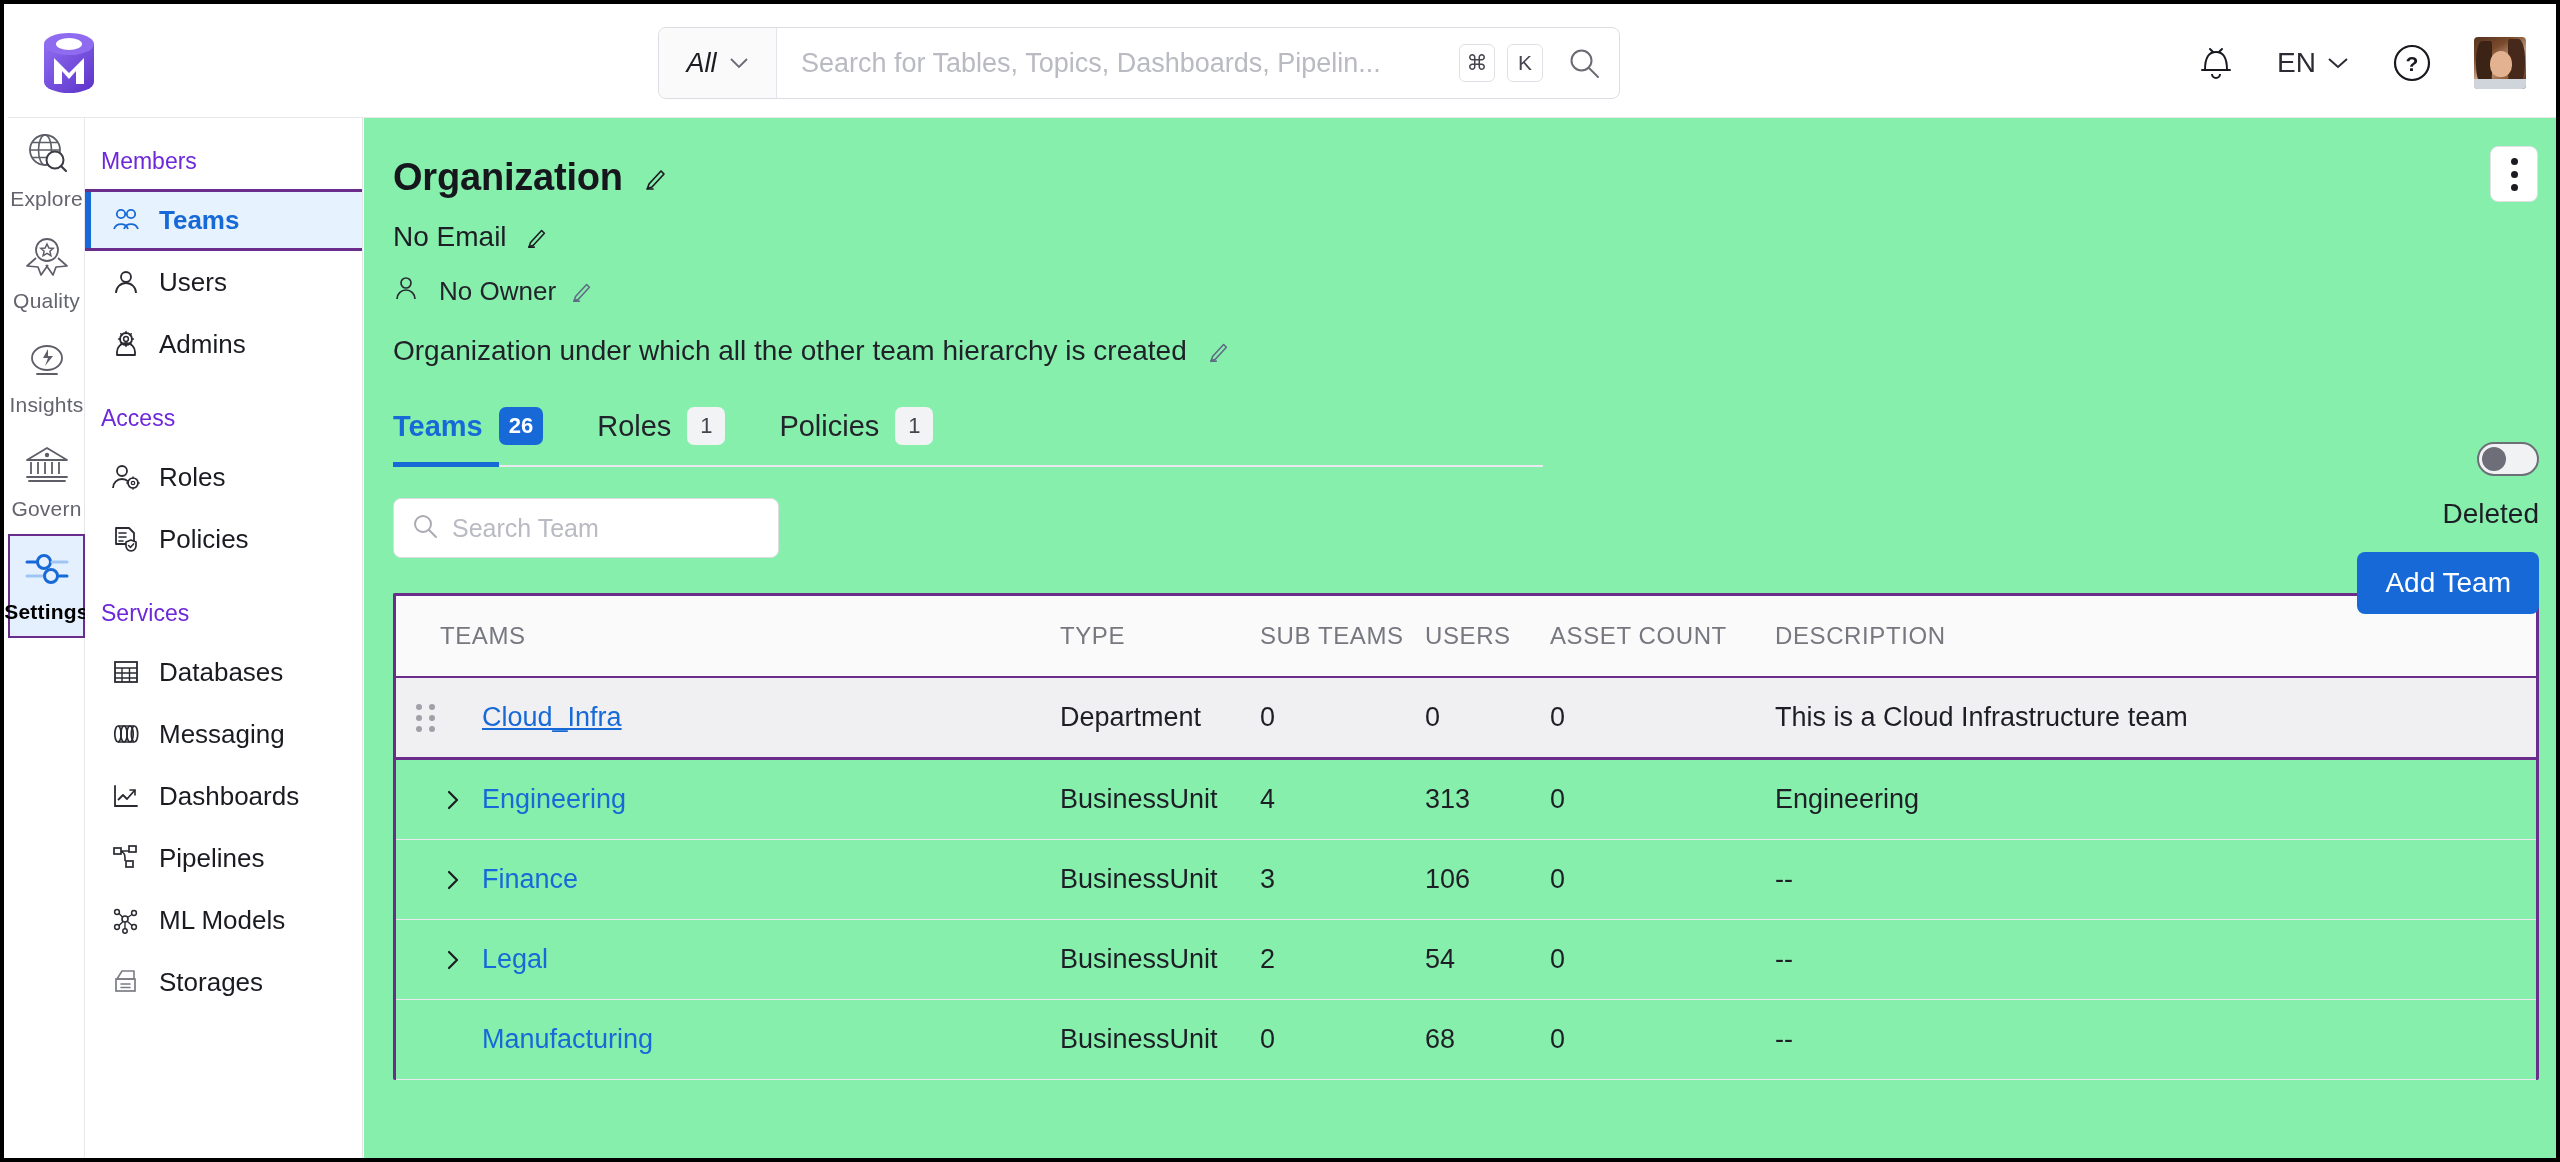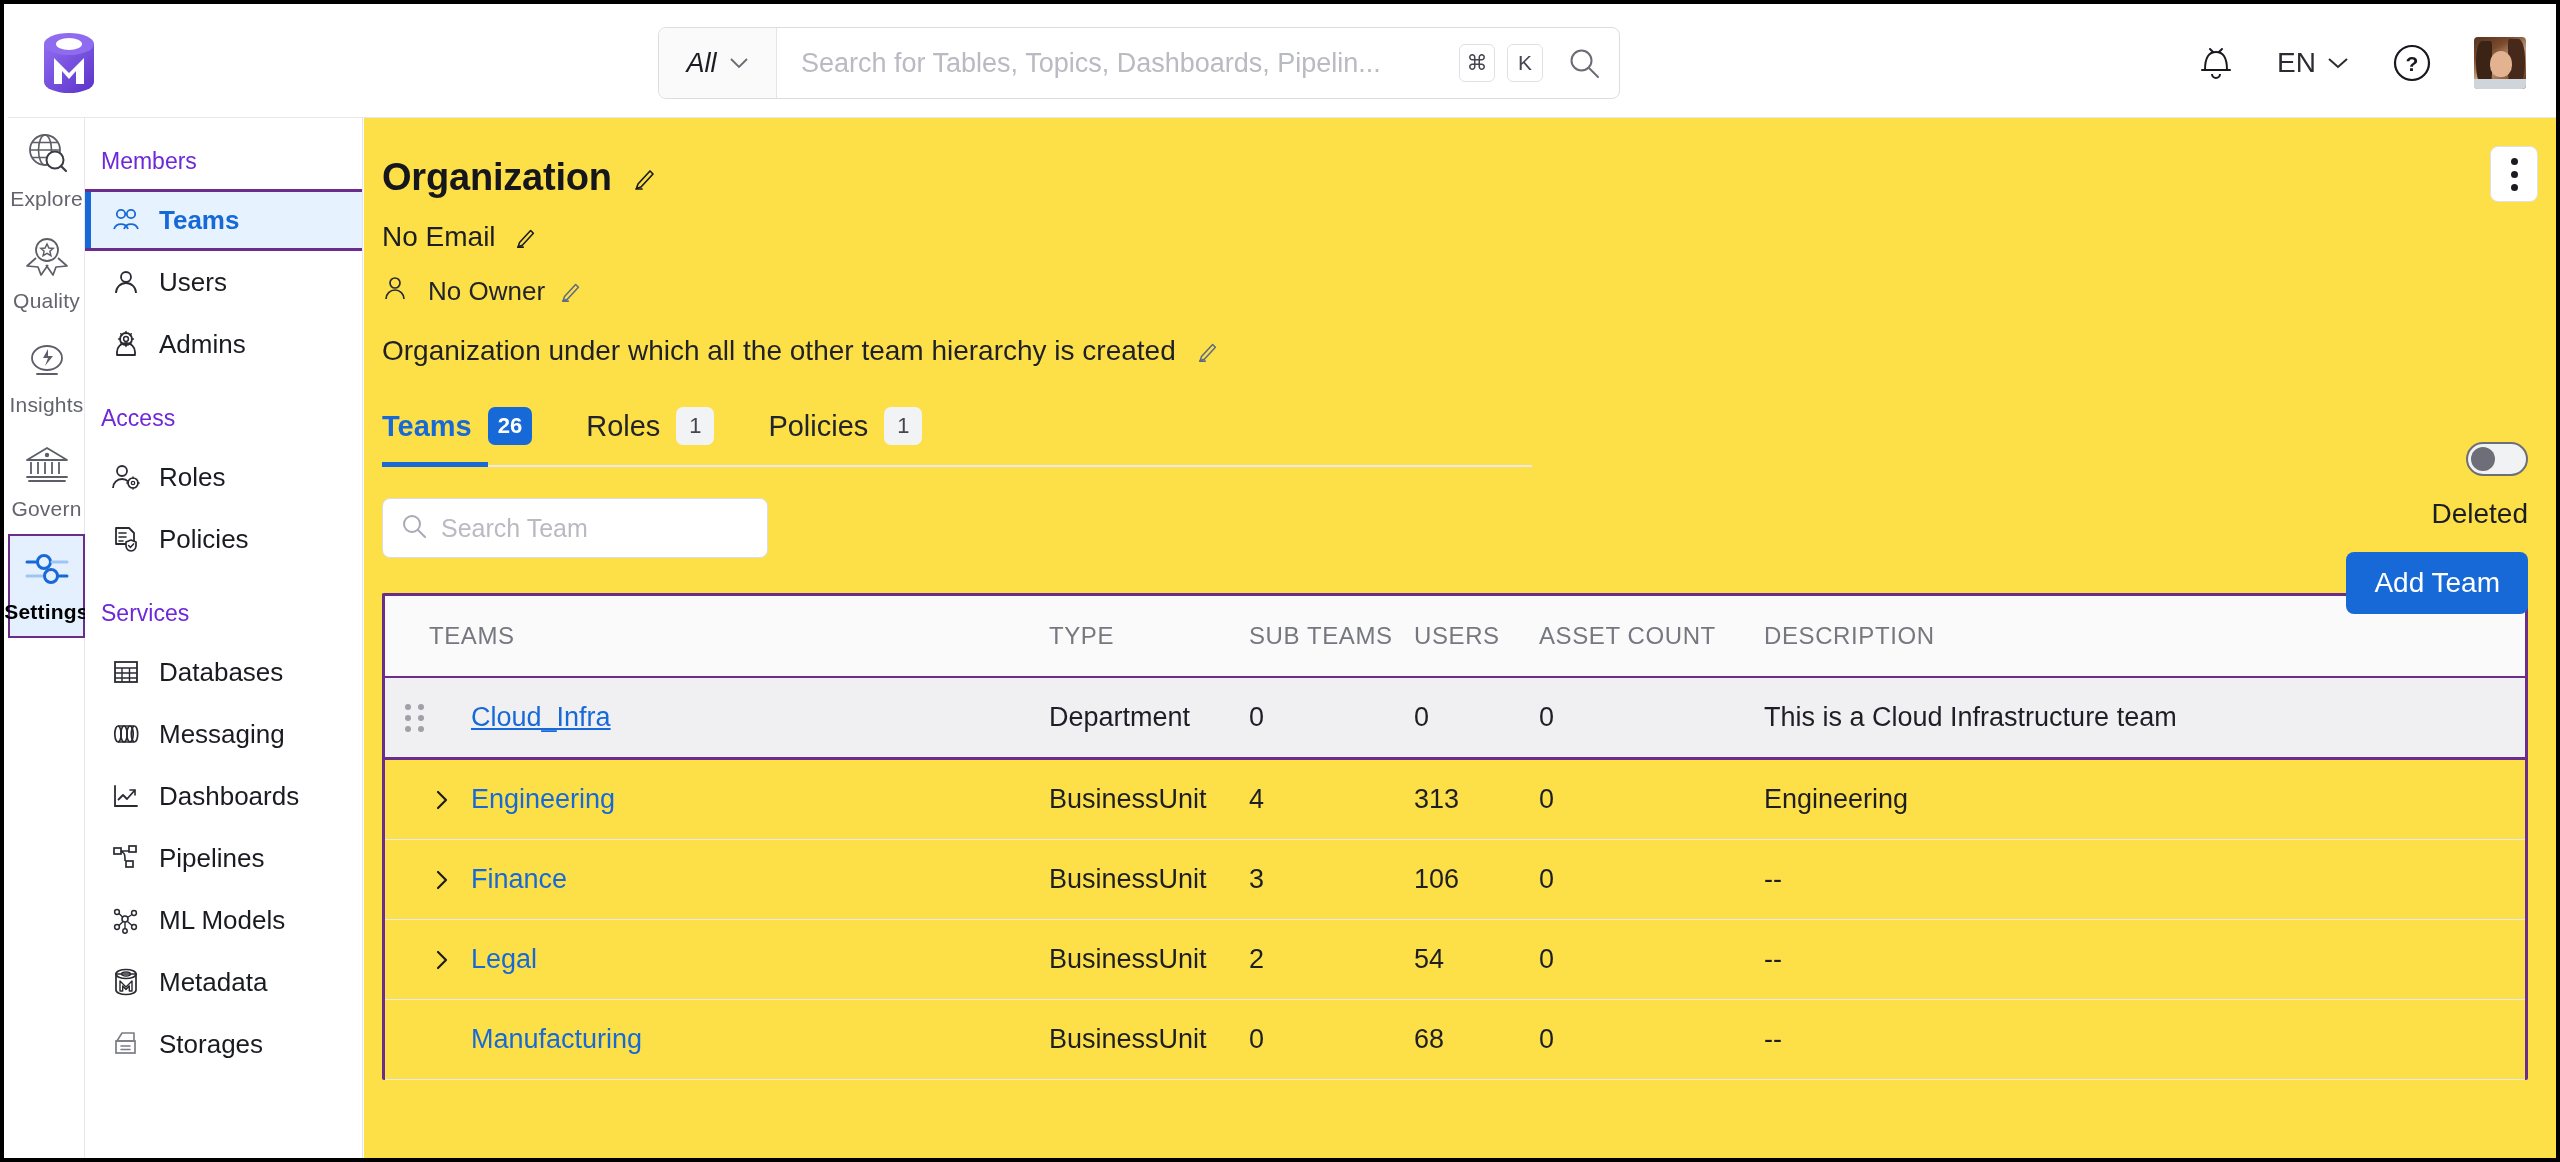--- a/index.html
+++ b/index.html
@@ -130,21 +130,21 @@
   }
   .subnav-item.active::before {
     content:''; position:absolute; left:0; top:0; bottom:0; width: 6px; background: #1769d8;
   }
   .subnav-item .sicon { width: 30px; display:flex; align-items:center; justify-content:center; }
 
   
   .main {
     position: absolute; left: 360px; top: 114px;
     width: 2196px; height: 1044px;
-    background: #fde047; overflow: hidden;
+    background: #86efac; overflow: hidden; padding-left: 11px;
   }
   .org-title-row { display: flex; align-items: center; gap: 20px; padding: 38px 0 0 18px; }
   .org-title { font-size: 38px; font-weight: 700; color: #16171d; letter-spacing: -.2px; }
   .org-email-row { display: flex; align-items: center; gap: 18px; padding: 22px 0 0 18px; }
   .org-email { font-size: 28px; color: #1d1e25; }
   .org-owner-row { display: flex; align-items: center; gap: 14px; padding: 22px 0 0 18px; }
   .org-owner { font-size: 26px; color: #23242b; margin-left: 6px; }
   .org-desc-row { display: flex; align-items: center; gap: 20px; padding: 28px 0 0 18px; }
   .org-desc { font-size: 28px; color: #1f2028; }
 
@@ -503,31 +503,20 @@
           <circle cx="22" cy="7" r="2.4" fill="none" stroke="#2a2b32" stroke-width="1.5"></circle>
           <circle cx="5" cy="21" r="2.4" fill="none" stroke="#2a2b32" stroke-width="1.5"></circle>
           <circle cx="22" cy="21" r="2.4" fill="none" stroke="#2a2b32" stroke-width="1.5"></circle>
           <circle cx="13" cy="25" r="2.2" fill="none" stroke="#2a2b32" stroke-width="1.5"></circle>
           <path d="M7 7.5 l4 4 M20 8.5 l-4.5 3 M7 19.5 l4 -4 M20 19.5 l-4.5 -4 M13 16 v6.8" stroke="#2a2b32" stroke-width="1.4"></path>
         </svg>
       </span>
       <span>ML Models</span>
     </div>
 
-    <div class="subnav-item">
-      <span class="sicon">
-        <svg width="26" height="28" viewBox="0 0 26 28">
-          <path d="M3 6 h20 v16 a10 4.5 0 0 1 -20 0 z" fill="none" stroke="#2a2b32" stroke-width="1.7"></path>
-          <ellipse cx="13" cy="6" rx="10" ry="4.5" fill="none" stroke="#2a2b32" stroke-width="1.7"></ellipse>
-          <ellipse cx="13" cy="6" rx="4.5" ry="2" fill="none" stroke="#2a2b32" stroke-width="1.4"></ellipse>
-          <path d="M7 13 v10 h2.7 v-5 l3.3 3.4 l3.3 -3.4 v5 h2.7 v-10 l-6 6 z" fill="none" stroke="#2a2b32" stroke-width="1.4" stroke-linejoin="round"></path>
-        </svg>
-      </span>
-      <span>Metadata</span>
-    </div>
 
     <div class="subnav-item">
       <span class="sicon">
         <svg width="26" height="28" viewBox="0 0 26 28">
           <path d="M4 11 L9 3 h12 v8 z" fill="none" stroke="#7b7c85" stroke-width="1.6" stroke-linejoin="round"></path>
           <rect x="3" y="11" width="19" height="12" fill="none" stroke="#7b7c85" stroke-width="1.7"></rect>
           <path d="M8 16 h9 M8 19.5 h9" stroke="#7b7c85" stroke-width="1.5" stroke-linecap="round"></path>
         </svg>
       </span>
       <span>Storages</span>

